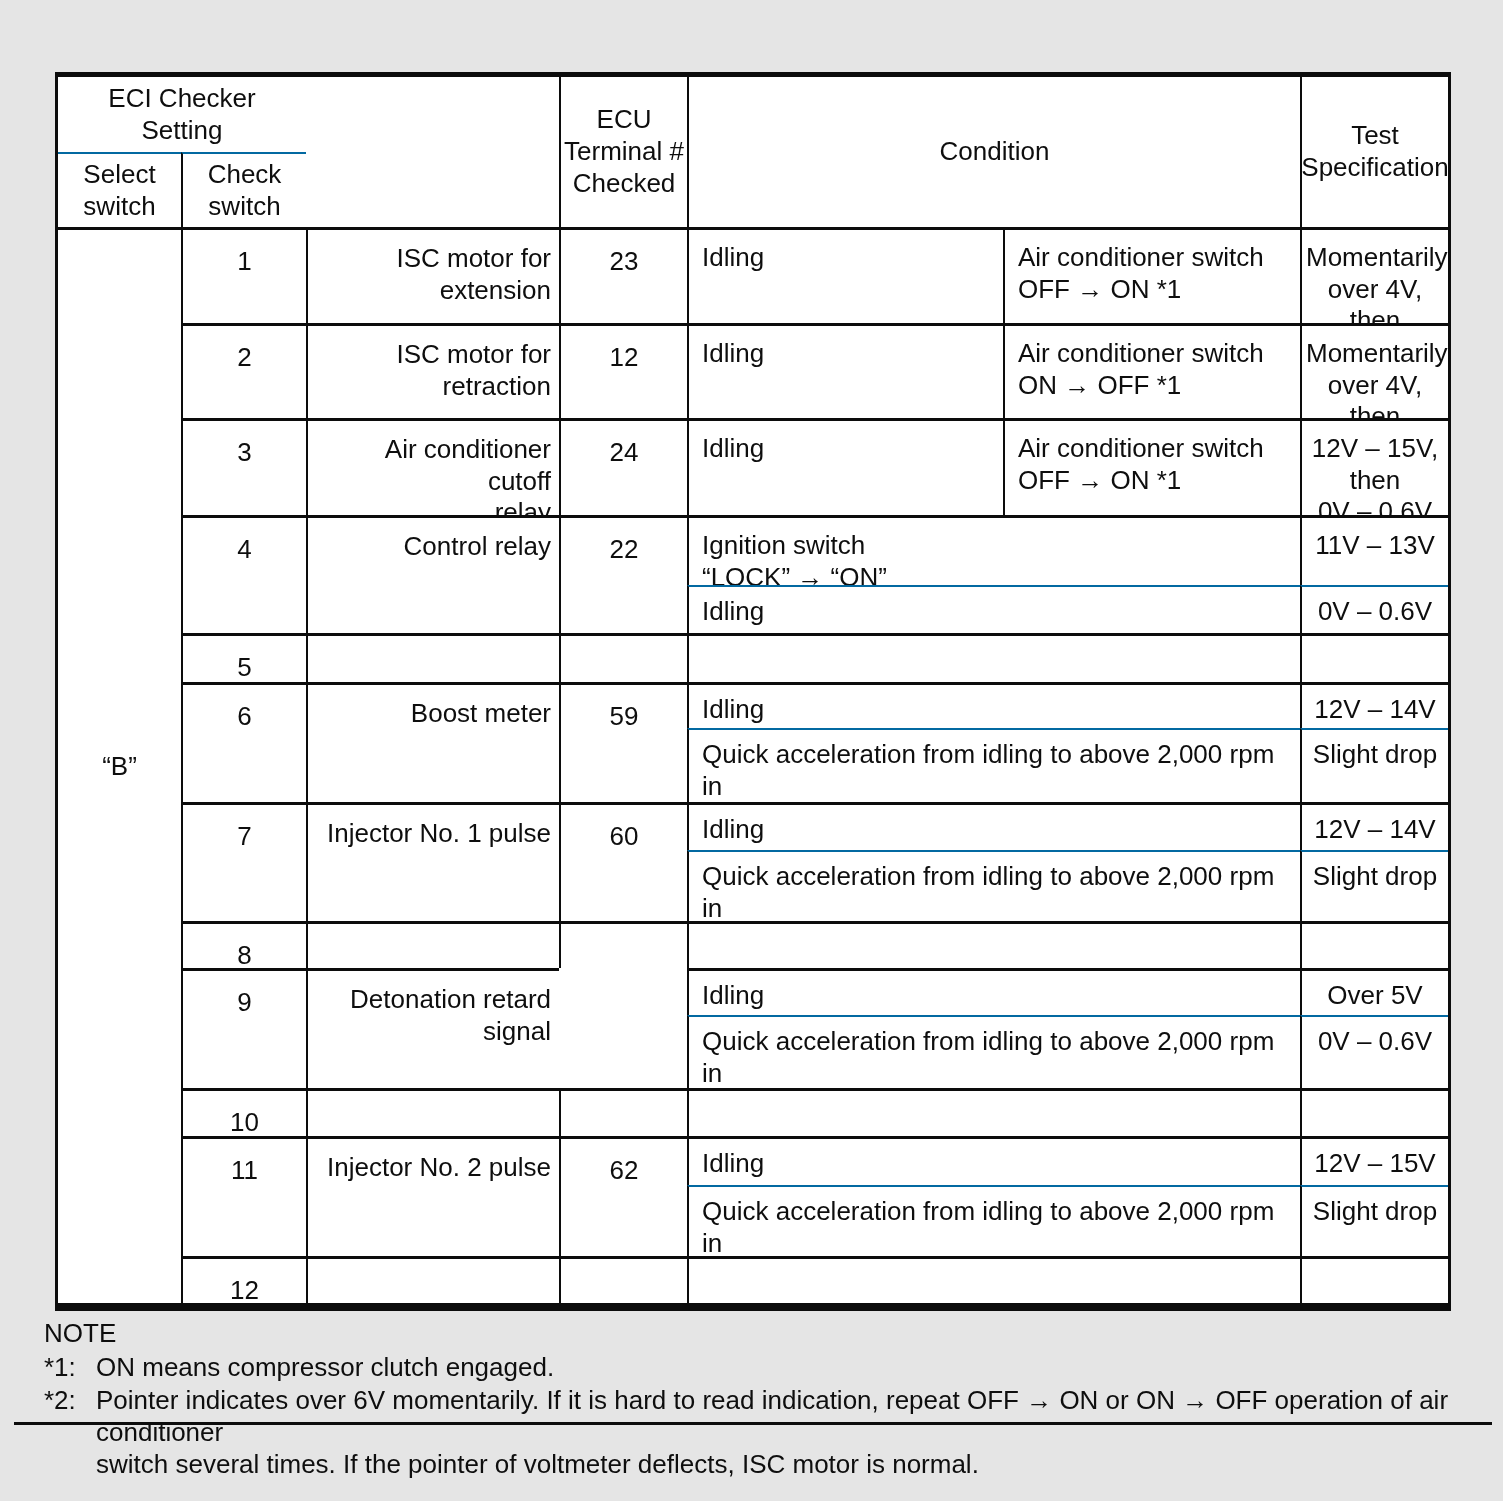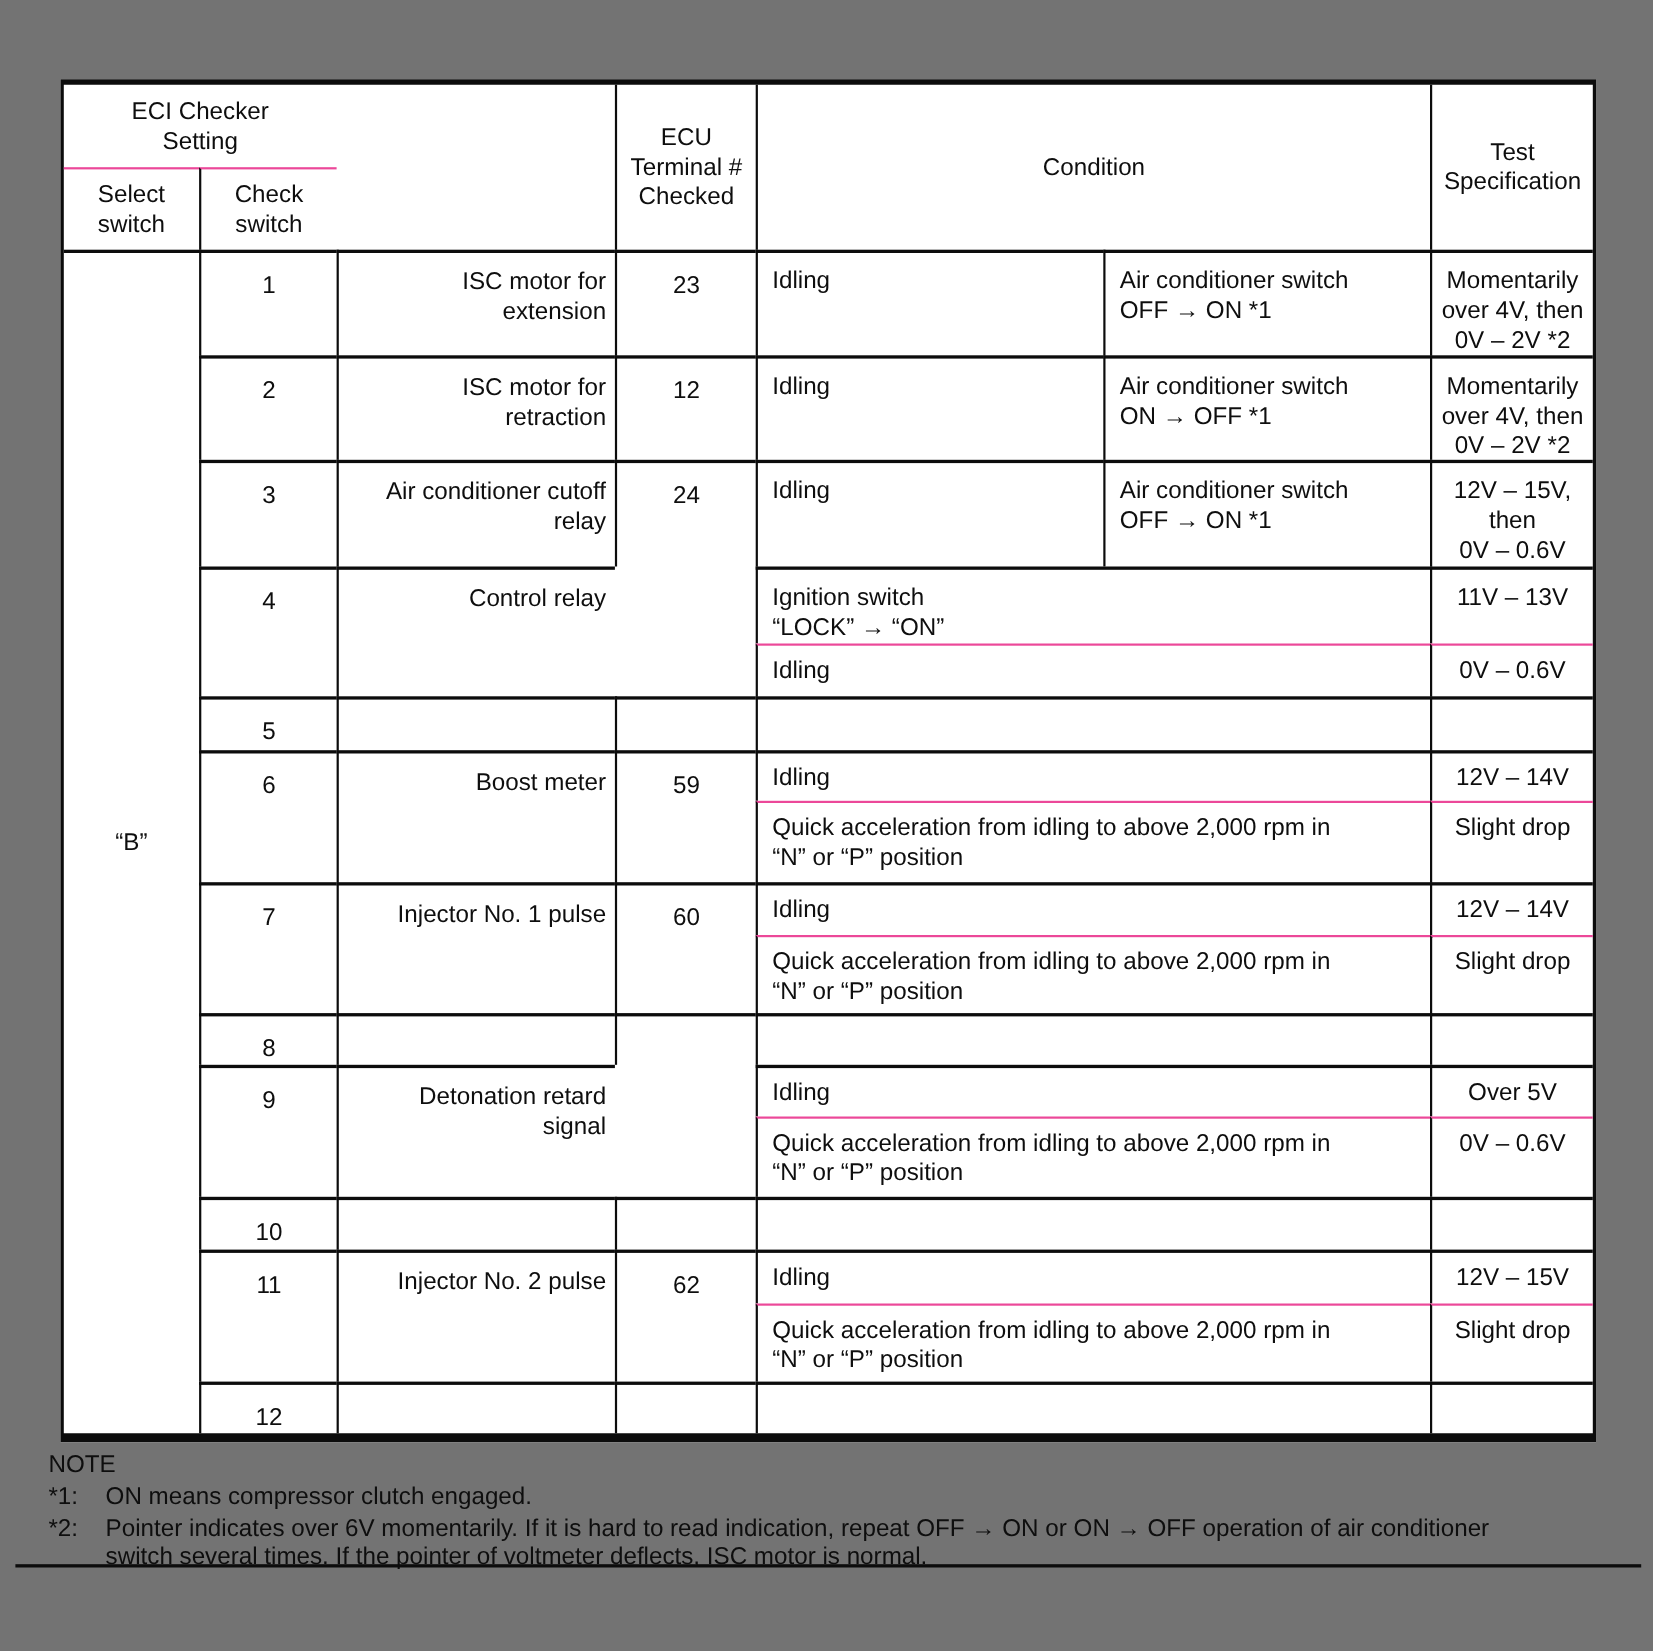--- a/index.html
+++ b/index.html
@@ -1,35 +1,35 @@
 <!DOCTYPE html>
 <html><head>
 <meta charset="utf-8">
 <style>
   html,body{margin:0;padding:0;background:#ffffff;}
   .sheet{
-    position:relative;width:1503px;height:1501px;background:#737373;
+    position:relative;width:1503px;height:1501px;background:#e5e5e5;
     font-family:"Liberation Sans","DejaVu Sans",sans-serif;
-    color:#0e0e0e;font-size:22px;line-height:1.22;
+    color:#0e0e0e;font-size:26px;line-height:1.22;
   }
   .eci-table{
     position:absolute;left:55px;top:72px;
     display:grid;
     grid-template-columns:123px 125px 253px 128px 316px 297px 148px;
     grid-template-rows:75px 75px 96px 95px 97px 70px 48px 49px 46px 74px 48px 71px 47px 47px 73px 48px 49px 71px 47px;
     border-top:5px solid #0c0c0c;
     border-bottom:8px solid #0c0c0c;
     border-left:3px solid #0c0c0c;
     border-right:3px solid #0c0c0c;
     background:#ffffff;
   }
   .cell{position:relative;box-sizing:border-box;overflow:hidden;}
   .bl{border-left:2px solid #0c0c0c;}
   .bt{border-top:3px solid #0c0c0c;}
-  .bts{border-top:2px solid #ec4899;}
+  .bts{border-top:2px solid #0369a1;}
   .hdr{display:flex;align-items:center;justify-content:center;text-align:center;white-space:pre-line;}
   .selb{display:flex;align-items:center;justify-content:center;}
   .num{text-align:center;padding-top:16px;}
   .item{padding:13px 8px 0 11px;white-space:pre-line;text-align:right;}
   .cond{padding:12px 8px 0 13px;white-space:pre-line;}
   .cond-s{padding:9px 8px 0 13px;white-space:pre-line;}
   .spec{text-align:center;padding:12px 4px 0 4px;white-space:pre-line;}
   .spec-s{text-align:center;padding:9px 4px 0 4px;white-space:pre-line;}
   .note{position:absolute;left:44px;top:1318px;width:1420px;}
   .note-title{margin:0 0 2px 0;}
@@ -88,20 +88,21 @@
     <div class="cell num bt bl" style="grid-area:5/4/6/5">24</div>
     <div class="cell cond bt bl" style="grid-area:5/5/6/6">Idling</div>
     <div class="cell cond bt bl" style="grid-area:5/6/6/7">Air conditioner switch
 OFF → ON *1</div>
     <div class="cell spec bt bl" style="grid-area:5/7/6/8">12V – 15V,
 then
 0V – 0.6V</div>
 
     <div class="cell num bt bl" style="grid-area:6/2/8/3">4</div>
     <div class="cell item bt bl" style="grid-area:6/3/8/4">Control relay</div>
+    <div class="cell num bt bl" style="grid-area:6/4/8/5">22</div>
     <div class="cell cond bt bl" style="grid-area:6/5/7/7">Ignition switch
 “LOCK” → “ON”</div>
     <div class="cell spec bt bl" style="grid-area:6/7/7/8">11V – 13V</div>
     <div class="cell cond-s bts bl" style="grid-area:7/5/8/7">Idling</div>
     <div class="cell spec-s bts bl" style="grid-area:7/7/8/8">0V – 0.6V</div>
 
     <div class="cell num bt bl" style="grid-area:8/2/9/3">5</div>
     <div class="cell item bt bl" style="grid-area:8/3/9/4"></div>
     <div class="cell num bt bl" style="grid-area:8/4/9/5"></div>
     <div class="cell cond bt bl" style="grid-area:8/5/9/7"></div>

